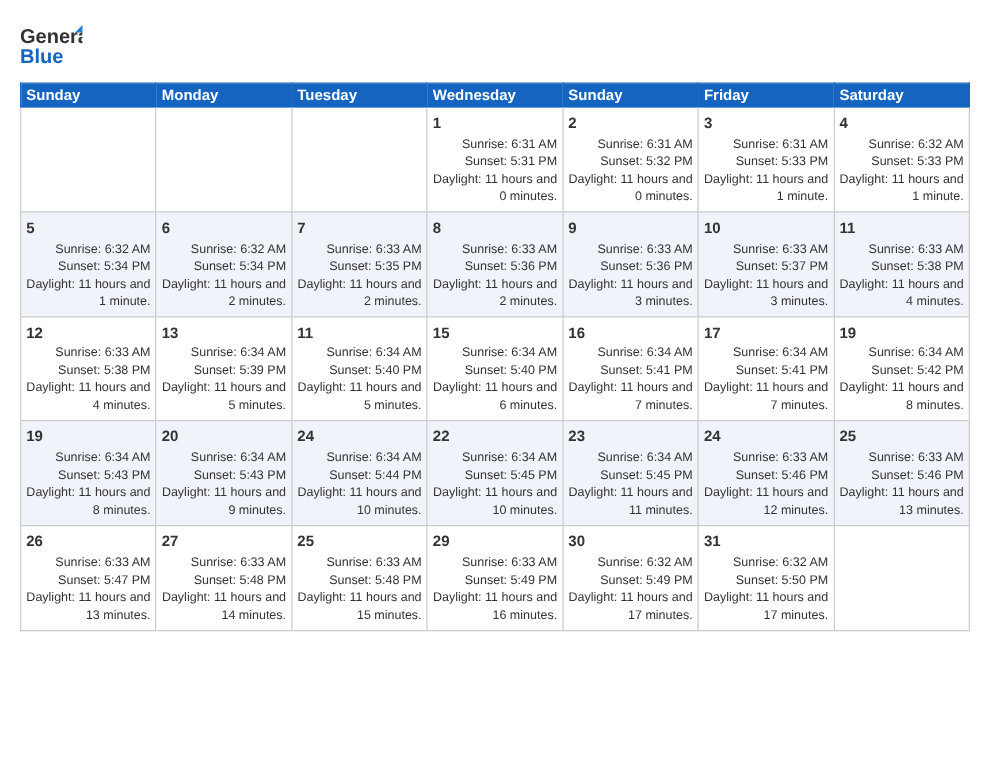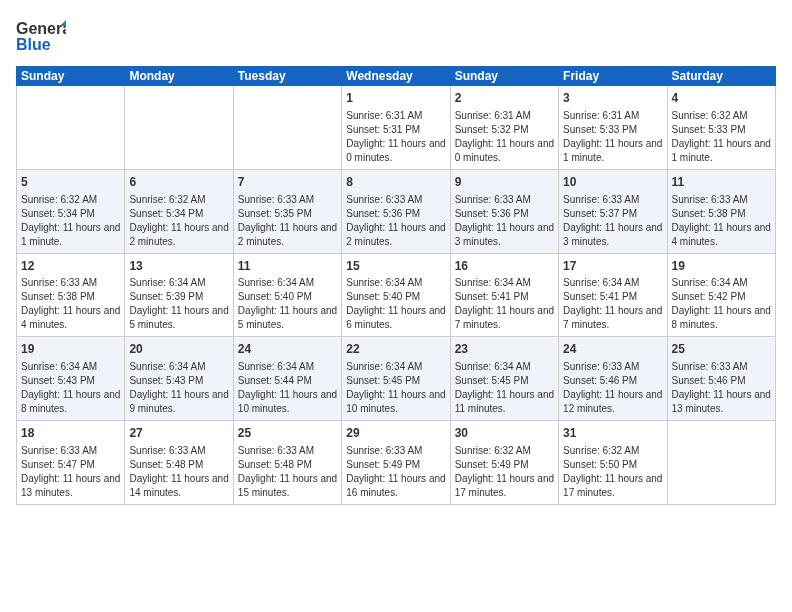--- a/index.html
+++ b/index.html
@@ -64,20 +64,21 @@
     }
     .day-num {
       font-size: 12px;
       font-weight: bold;
       display: block;
       margin-bottom: 2px;
     }
     .day-info {
       font-size: 10px;
       color: #333;
+      text-align: right;
     }
     .logo-wrapper {
       display: flex;
       align-items: center;
     }
   </style>
 </head>
 <body>
 
 <div class="header">
@@ -265,21 +266,21 @@
         </td>
         <td>
           <span class="day-num">25</span>
           <div class="day-info" style="white-space: pre-line;">Sunrise: 6:33 AM
 Sunset: 5:46 PM
 Daylight: 11 hours and 13 minutes.</div>
         </td>
       </tr>
       <tr>
         <td>
-          <span class="day-num">18</span>
+          <span class="day-num">26</span>
           <div class="day-info" style="white-space: pre-line;">Sunrise: 6:33 AM
 Sunset: 5:47 PM
 Daylight: 11 hours and 13 minutes.</div>
         </td>
         <td>
           <span class="day-num">27</span>
           <div class="day-info" style="white-space: pre-line;">Sunrise: 6:33 AM
 Sunset: 5:48 PM
 Daylight: 11 hours and 14 minutes.</div>
         </td>

